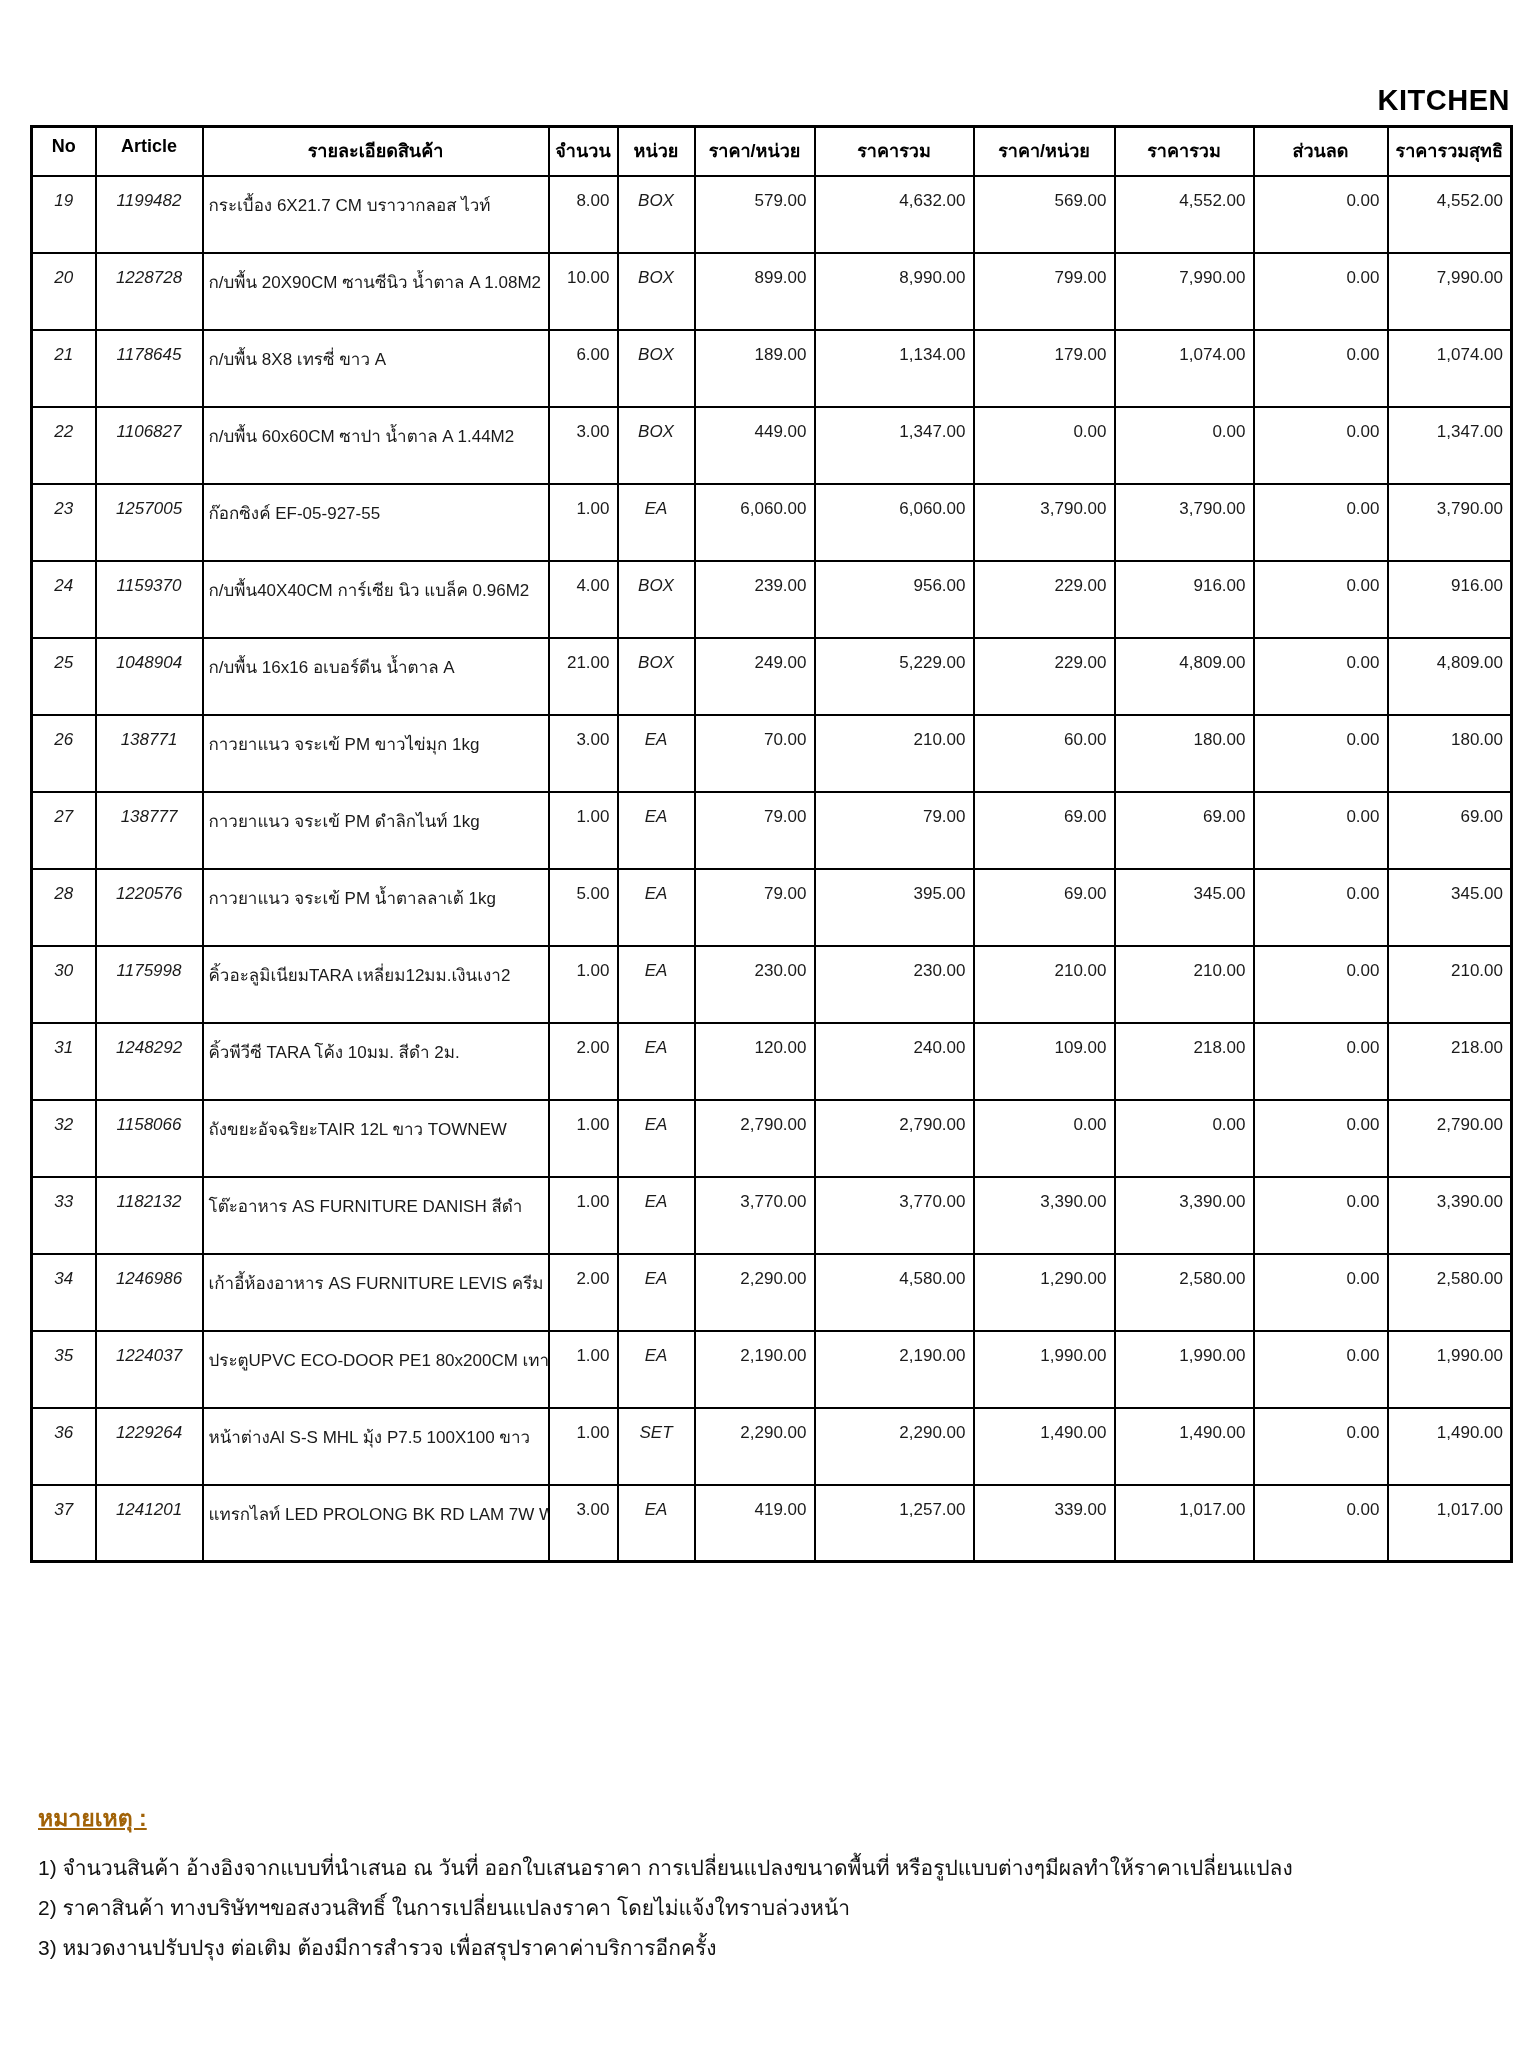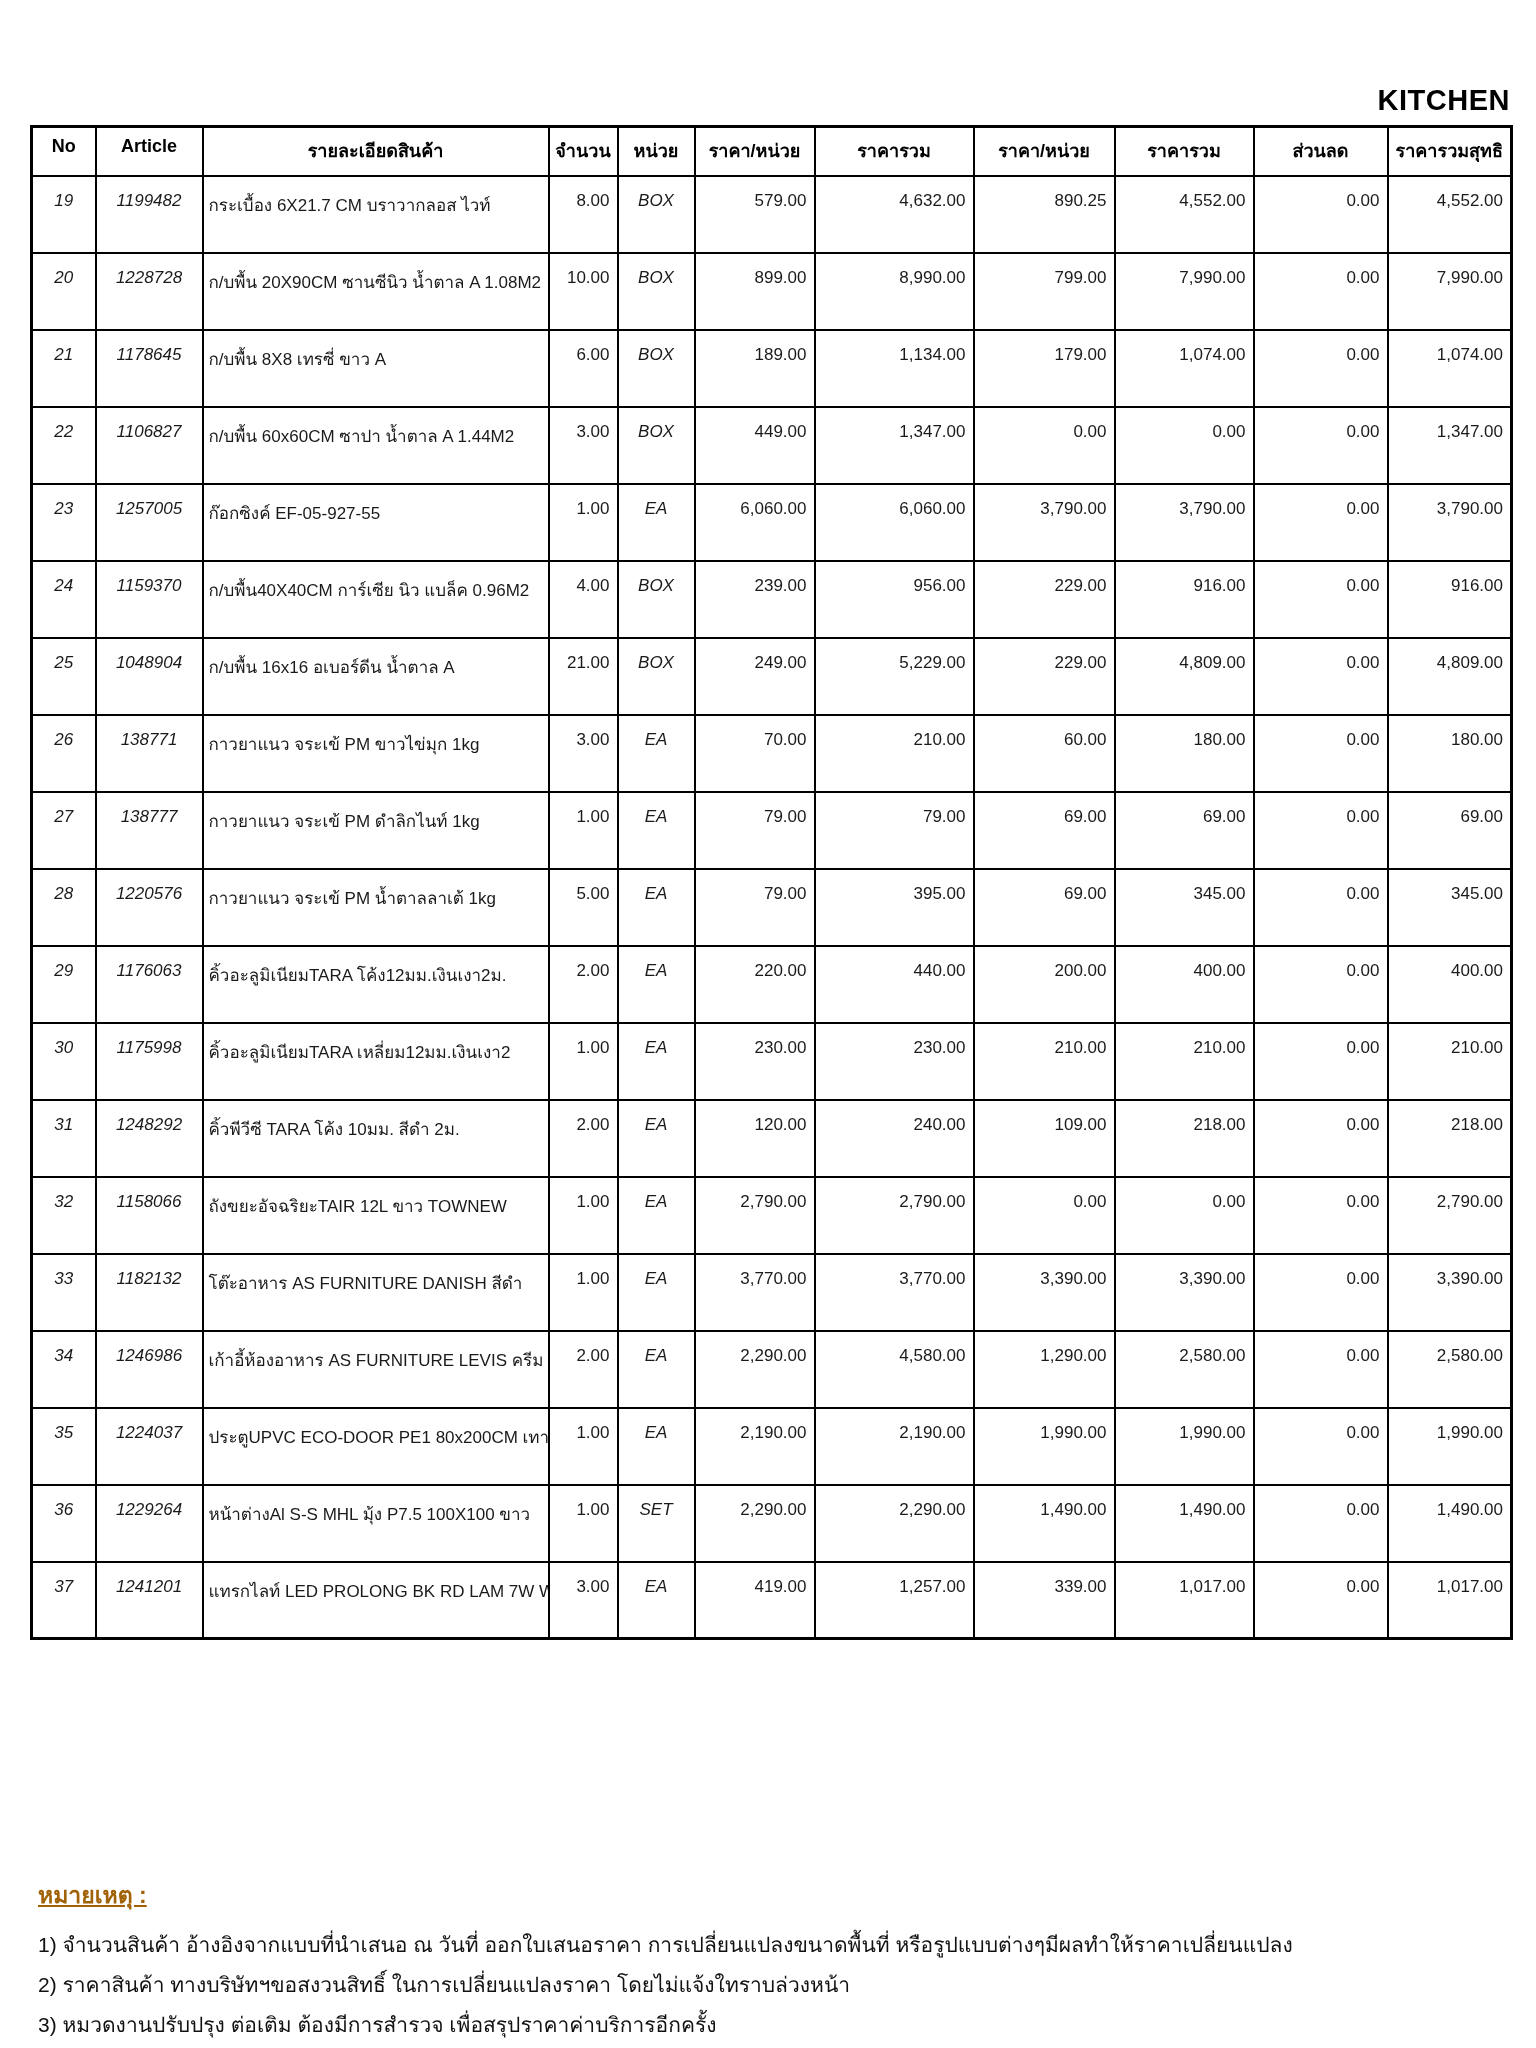--- a/index.html
+++ b/index.html
@@ -114,21 +114,21 @@
     </thead>
     <tbody id="table-body">
         <tr>
           <td class="a-c">19</td>
           <td class="a-c">1199482</td>
           <td class="a-l">กระเบื้อง 6X21.7 CM บราวากลอส ไวท์</td>
           <td class="a-r">8.00</td>
           <td class="a-c">BOX</td>
           <td class="a-r">579.00</td>
           <td class="a-r">4,632.00</td>
-          <td class="a-r">890.25</td>
+          <td class="a-r">569.00</td>
           <td class="a-r">4,552.00</td>
           <td class="a-r">0.00</td>
           <td class="a-r">4,552.00</td>
         </tr>
         <tr>
           <td class="a-c">20</td>
           <td class="a-c">1228728</td>
           <td class="a-l">ก/บพื้น 20X90CM ซานซีนิว น้ำตาล A 1.08M2</td>
           <td class="a-r">10.00</td>
           <td class="a-c">BOX</td>
@@ -235,33 +235,20 @@
           <td class="a-c">1220576</td>
           <td class="a-l">กาวยาแนว จระเข้ PM น้ำตาลลาเต้ 1kg</td>
           <td class="a-r">5.00</td>
           <td class="a-c">EA</td>
           <td class="a-r">79.00</td>
           <td class="a-r">395.00</td>
           <td class="a-r">69.00</td>
           <td class="a-r">345.00</td>
           <td class="a-r">0.00</td>
           <td class="a-r">345.00</td>
-        </tr>
-        <tr>
-          <td class="a-c">29</td>
-          <td class="a-c">1176063</td>
-          <td class="a-l">คิ้วอะลูมิเนียมTARA โค้ง12มม.เงินเงา2ม.</td>
-          <td class="a-r">2.00</td>
-          <td class="a-c">EA</td>
-          <td class="a-r">220.00</td>
-          <td class="a-r">440.00</td>
-          <td class="a-r">200.00</td>
-          <td class="a-r">400.00</td>
-          <td class="a-r">0.00</td>
-          <td class="a-r">400.00</td>
         </tr>
         <tr>
           <td class="a-c">30</td>
           <td class="a-c">1175998</td>
           <td class="a-l">คิ้วอะลูมิเนียมTARA เหลี่ยม12มม.เงินเงา2</td>
           <td class="a-r">1.00</td>
           <td class="a-c">EA</td>
           <td class="a-r">230.00</td>
           <td class="a-r">230.00</td>
           <td class="a-r">210.00</td>

